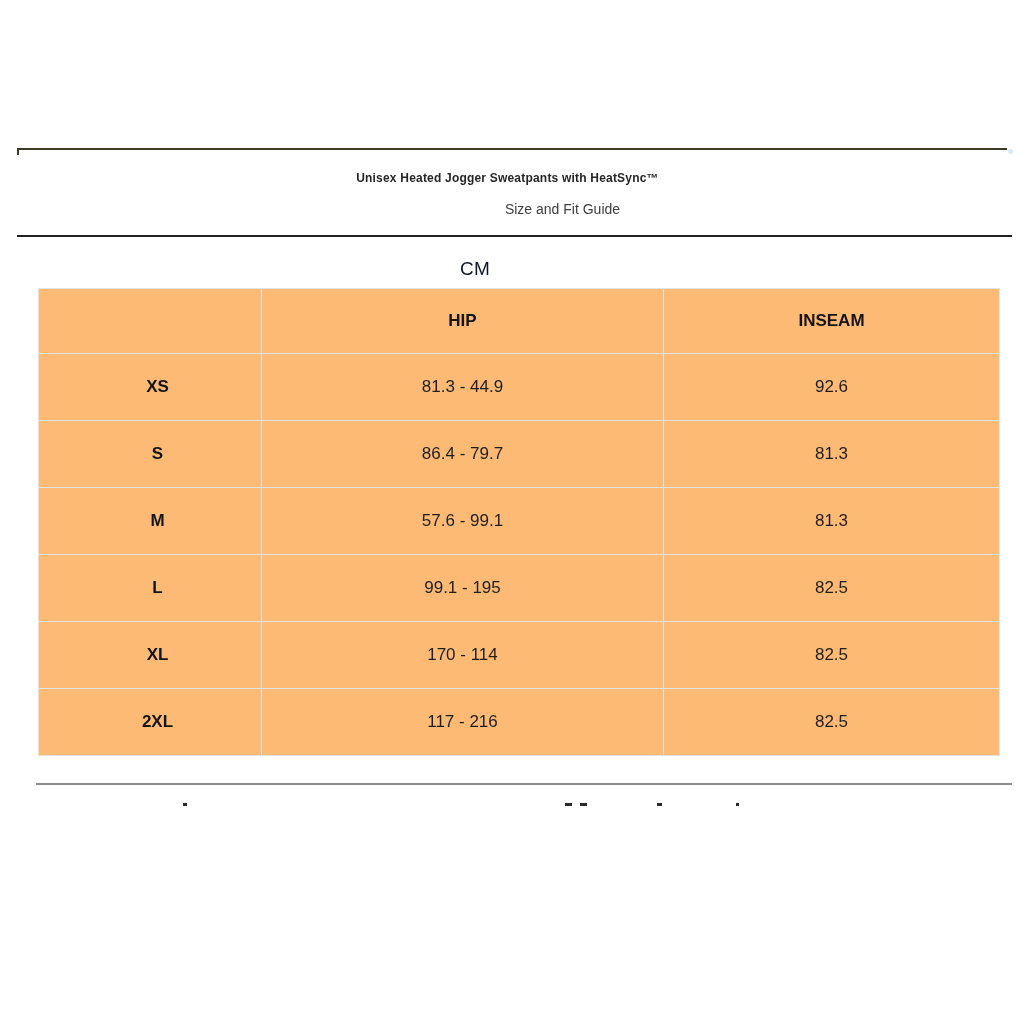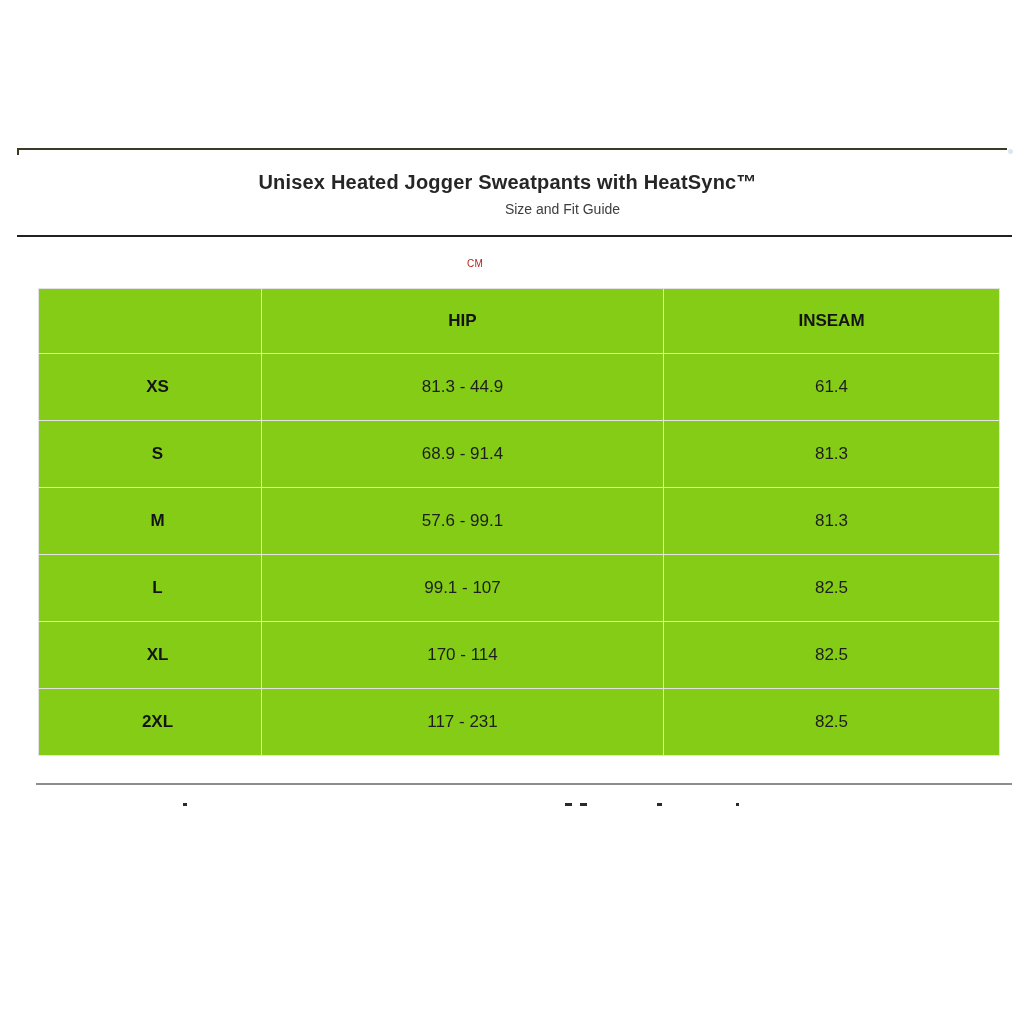--- a/index.html
+++ b/index.html
@@ -6,34 +6,34 @@
   .canvas{
     position:relative;width:1029px;height:1029px;background:#ffffff;overflow:hidden;
     font-family:"Liberation Sans","DejaVu Sans",sans-serif;color:#222;
   }
   .top-rule{position:absolute;left:17px;top:148px;width:990px;height:2px;background:#3b3b25;}
   .top-rule-tick{position:absolute;left:0;top:0;width:2px;height:7px;background:#3b3b25;}
   .blue-dot{position:absolute;left:1008px;top:149px;width:5px;height:5px;border-radius:50%;
     background:#cfe1f3;opacity:.8;}
   .page-title{
     position:absolute;left:0;top:171px;width:1015px;text-align:center;
-    font-size:20px;font-weight:700;color:#262626;letter-spacing:.2px;
+    font-size:12px;font-weight:700;color:#262626;letter-spacing:.2px;
   }
   .page-subtitle{
     position:absolute;left:0;top:201px;width:1029px;text-align:center;
     font-size:14px;font-weight:400;color:#3d3d3d;margin-left:48px;
   }
   .header-divider{position:absolute;left:17px;top:235px;width:995px;height:2px;background:#212121;}
   .unit-tab{
     position:absolute;left:0;top:258px;width:950px;text-align:center;
-    font-size:10px;font-weight:500;color:#b91c1c;cursor:pointer;letter-spacing:.3px;
+    font-size:19px;font-weight:500;color:#0f172a;cursor:pointer;letter-spacing:.3px;
   }
   table.size-table{
     position:absolute;left:38px;top:288px;border-collapse:collapse;table-layout:fixed;
-    background:#84cc16;
+    background:#fdba74;
   }
   table.size-table col.c1{width:223px;}
   table.size-table col.c2{width:402px;}
   table.size-table col.c3{width:336px;}
   table.size-table th, table.size-table td{
     border:1px solid #e3e3e3;text-align:center;vertical-align:middle;
     padding:0;overflow:hidden;
   }
   table.size-table th{height:64px;font-size:17px;font-weight:700;color:#141414;}
   table.size-table td{height:66px;font-size:17px;font-weight:400;color:#1e1e1e;}
@@ -73,45 +73,45 @@
       <tr>
         <th></th>
         <th>HIP</th>
         <th>INSEAM</th>
       </tr>
     </thead>
     <tbody>
       <tr>
         <td class="size-cell">XS</td>
         <td>81.3 - 44.9</td>
-        <td>61.4</td>
+        <td>92.6</td>
       </tr>
       <tr>
         <td class="size-cell">S</td>
-        <td>68.9 - 91.4</td>
+        <td>86.4 - 79.7</td>
         <td>81.3</td>
       </tr>
       <tr>
         <td class="size-cell">M</td>
         <td>57.6 - 99.1</td>
         <td>81.3</td>
       </tr>
       <tr>
         <td class="size-cell">L</td>
-        <td>99.1 - 107</td>
+        <td>99.1 - 195</td>
         <td>82.5</td>
       </tr>
       <tr>
         <td class="size-cell">XL</td>
         <td>170 - 114</td>
         <td>82.5</td>
       </tr>
       <tr>
         <td class="size-cell">2XL</td>
-        <td>117 - 231</td>
+        <td>117 - 216</td>
         <td>82.5</td>
       </tr>
     </tbody>
   </table>
 
   <div class="bottom-rule"></div>
 
   <div>
     <span class="frag f1"></span>
     <span class="frag f2"></span>

